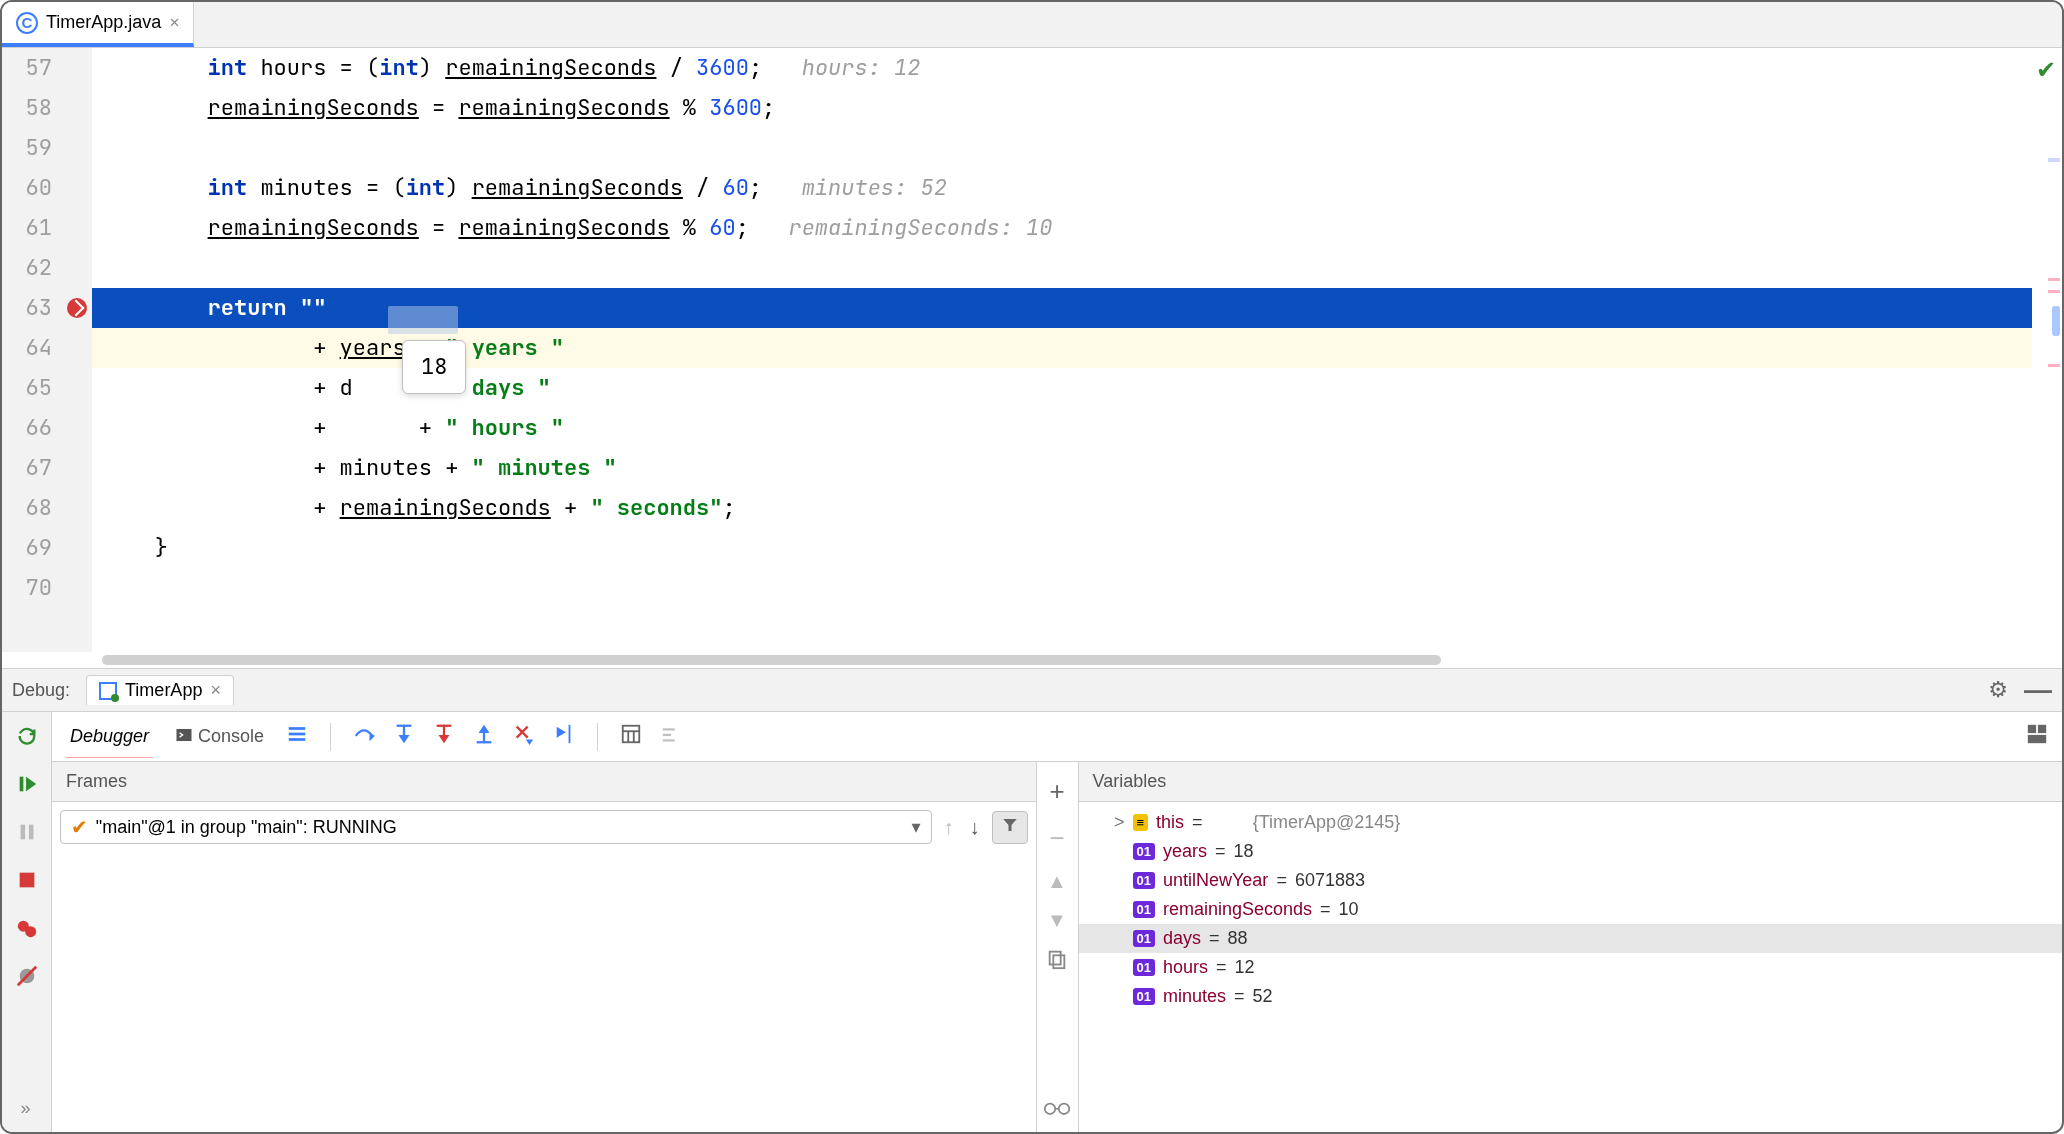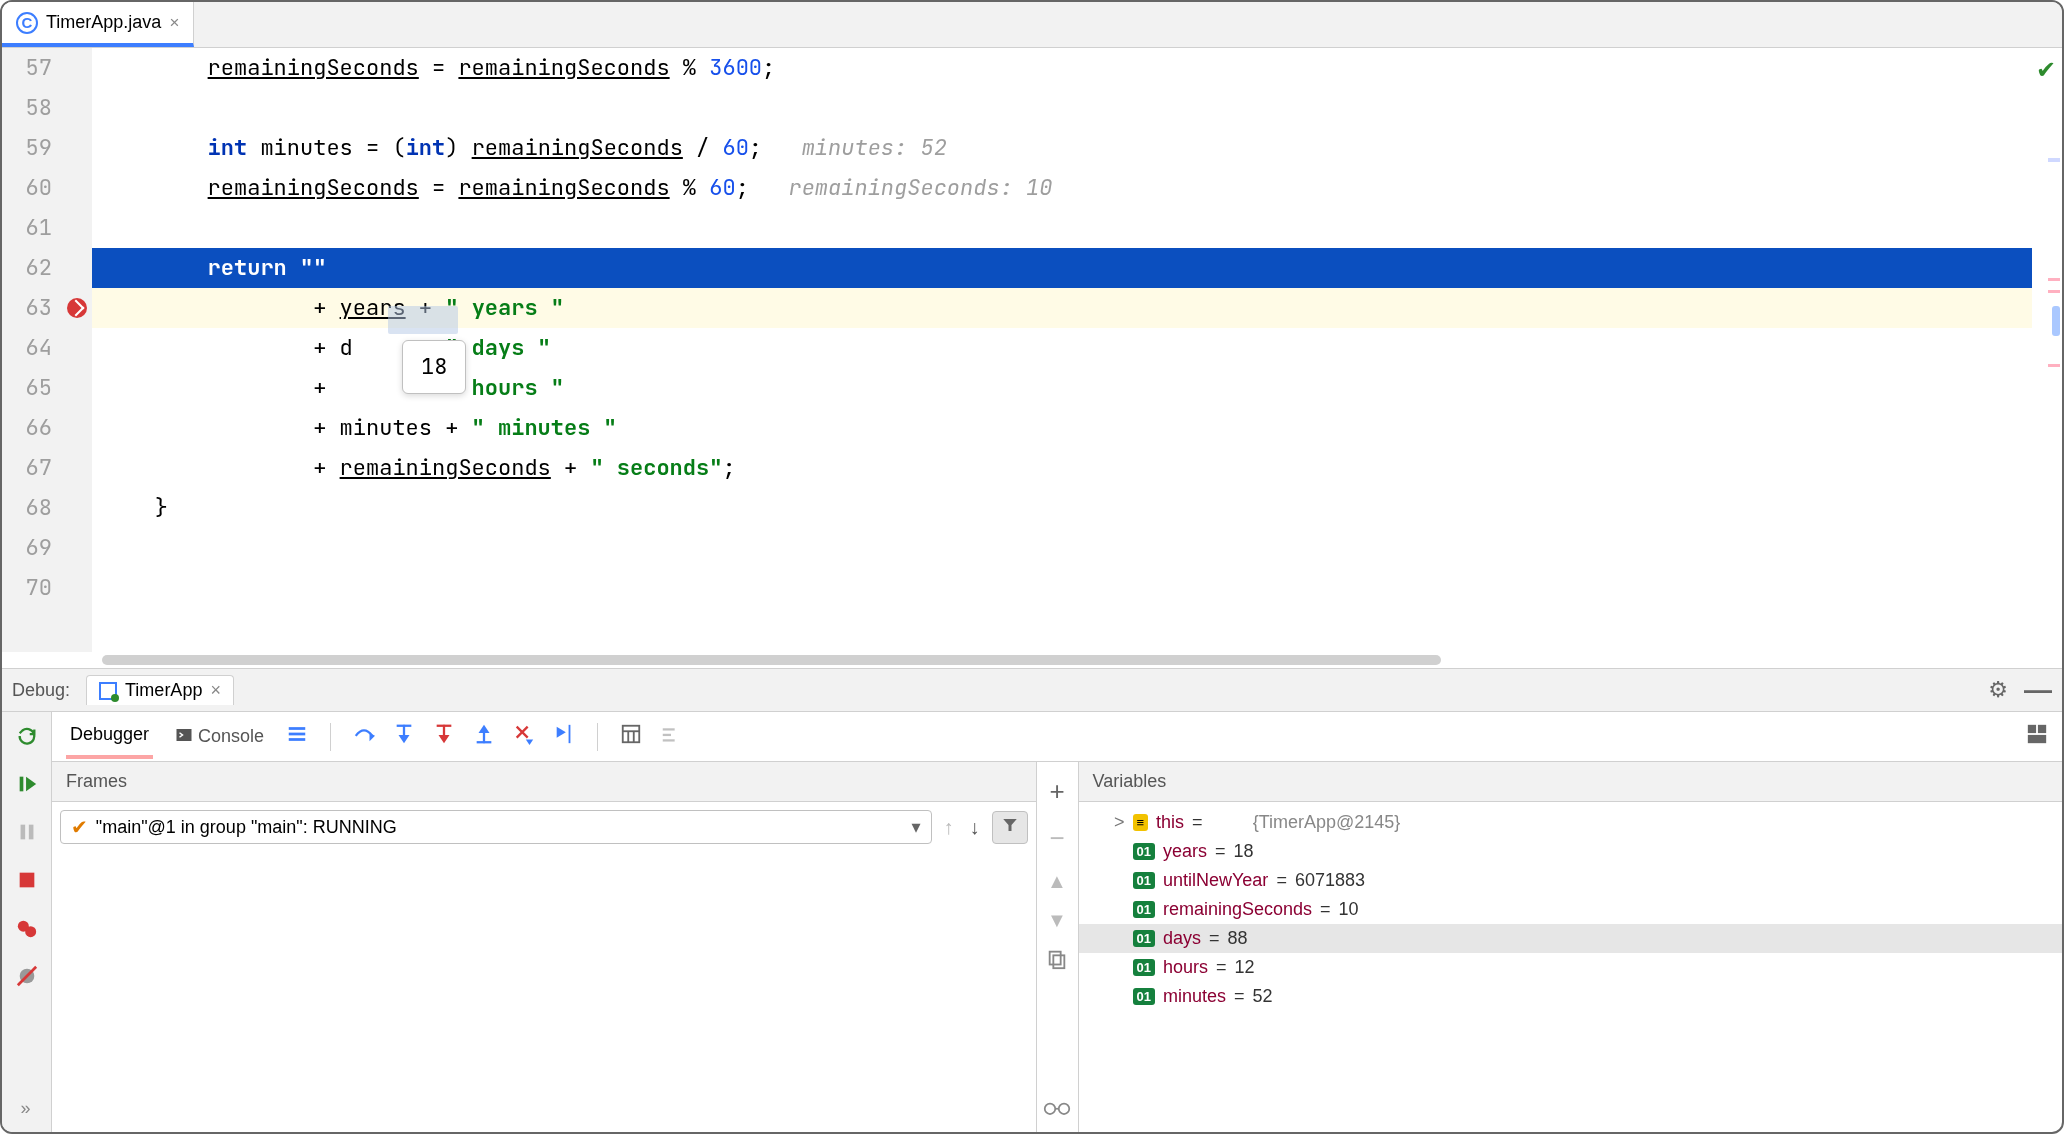--- a/index.html
+++ b/index.html
@@ -47,21 +47,21 @@
 .gear { font-size: 22px; color: #666; }
 .minus { font-size: 28px; color: #666; font-weight:bold; }
 
 .debug-body { flex: 0 0 auto; display: flex; height: 420px; }
 .debug-left-toolbar { width: 50px; background: #f2f2f2; border-right: 1px solid #d0d0d0; display: flex; flex-direction: column; align-items: center; gap: 20px; padding-top: 10px; }
 .tb-btn { width: 28px; height: 28px; display:flex; align-items:center; justify-content:center; cursor:pointer; }
 
 .debug-main { flex:1; display:flex; flex-direction:column; }
 .debug-toolbar { height: 50px; border-bottom: 1px solid #d0d0d0; display:flex; align-items:center; gap: 18px; padding: 0 14px; }
 .dt-tab { padding: 10px 4px; color:#555; }
-.dt-tab.active { border-bottom: 4px solid #fca5a5; color:#000; }
+.dt-tab.active { border-bottom: 1px solid #fca5a5; color:#000;font-style:italic; }
 .sep { width:1px; height:28px; background:#d0d0d0; margin:0 4px; }
 
 .debug-panes { flex:1; display:flex;text-align:right; }
 .frames-pane, .vars-pane { flex:1; display:flex; flex-direction:column; border-right:1px solid #d0d0d0; }
 .pane-title { height: 40px; background:#f2f2f2; border-bottom:1px solid #d0d0d0; display:flex; align-items:center; padding:0 14px; color:#555; }
 .frames-controls { display:flex; align-items:center; gap:8px; padding:8px; }
 .thread-select { flex:1; display:flex; align-items:center; gap:8px; border:1px solid #c0c0c0; border-radius:4px; padding:4px 10px; background:#fff; }
 .chk { color:#e07b00; font-size:20px; }
 .caret { margin-left:auto; color:#666; }
 .arrow { color:#bbb; font-size:20px; padding:4px; }
@@ -69,21 +69,21 @@
 .frame-list { flex:1; overflow:hidden; }
 .frame-item { padding:6px 14px; }
 .frame-item.sel { background:#0b4fbf; color:#fff; }
 
 .mid-toolbar { width:42px; border-right:1px solid #d0d0d0; display:flex; flex-direction:column; align-items:center; gap:16px; padding-top:14px; position:relative; }
 .vars-list { flex:1; padding:6px 0; }
 .var-row { display:flex; align-items:center; gap:8px; padding:4px 14px 4px 30px; }
 .var-row.sel { background:#e6e6e6; }
 .badge { font-size:13px; font-weight:bold; padding:1px 4px; border-radius:3px; }
 .badge.obj { background:#f2c200; color:#000; }
-.badge.int { background:#15803d; color:#fff; }
+.badge.int { background:#6d28d9; color:#fff; }
 .var-name { color:#8b0033; }
 .var-eq { color:#333; }
 .var-val { color:#333; }
 .var-obj { color:#888;margin-left:42px; }
 .exp { color:#777; font-size:18px; width:16px; display:inline-block; }
 
 svg.ic { width:22px; height:22px; }
 </style>
 </head>
 <body>
@@ -111,20 +111,21 @@
       <div class="num">67</div>
       <div class="num">68</div>
       <div class="num">69</div>
       <div class="num">70</div>
     </div>
   <div class="bp-col">
     <div class="bp" id="bpdot" style="top: 250px;"></div>
   </div>
   <div class="code" id="code">
 
+  <div class="line"><span>        </span><span class="kw">int</span><span> hours = (</span><span class="kw">int</span><span>) </span><span class="var-u">remainingSeconds</span><span> / </span><span class="num-lit">3600</span><span>;   </span><span class="hint">hours: 12</span></div>
       <div class="line"><span>        </span><span class="var-u">remainingSeconds</span><span> = </span><span class="var-u">remainingSeconds</span><span> % </span><span class="num-lit">3600</span><span>;</span></div>
       <div class="line"><span> </span></div>
       <div class="line"><span>        </span><span class="kw">int</span><span> minutes = (</span><span class="kw">int</span><span>) </span><span class="var-u">remainingSeconds</span><span> / </span><span class="num-lit">60</span><span>;   </span><span class="hint">minutes: 52</span></div>
       <div class="line"><span>        </span><span class="var-u">remainingSeconds</span><span> = </span><span class="var-u">remainingSeconds</span><span> % </span><span class="num-lit">60</span><span>;   </span><span class="hint">remainingSeconds: 10</span></div>
       <div class="line"><span> </span></div>
       <div class="line exec"><span>        </span><span class="kw">return</span><span> </span><span class="str">""</span></div>
       <div class="line sel"><span>                + </span><span class="var-u">years</span><span> + </span><span class="str">" years "</span></div>
       <div class="line"><span>                + d     + </span><span class="str">" days "</span></div>
       <div class="line"><span>                +       + </span><span class="str">" hours "</span></div>
       <div class="line"><span>                + minutes + </span><span class="str">" minutes "</span></div>

